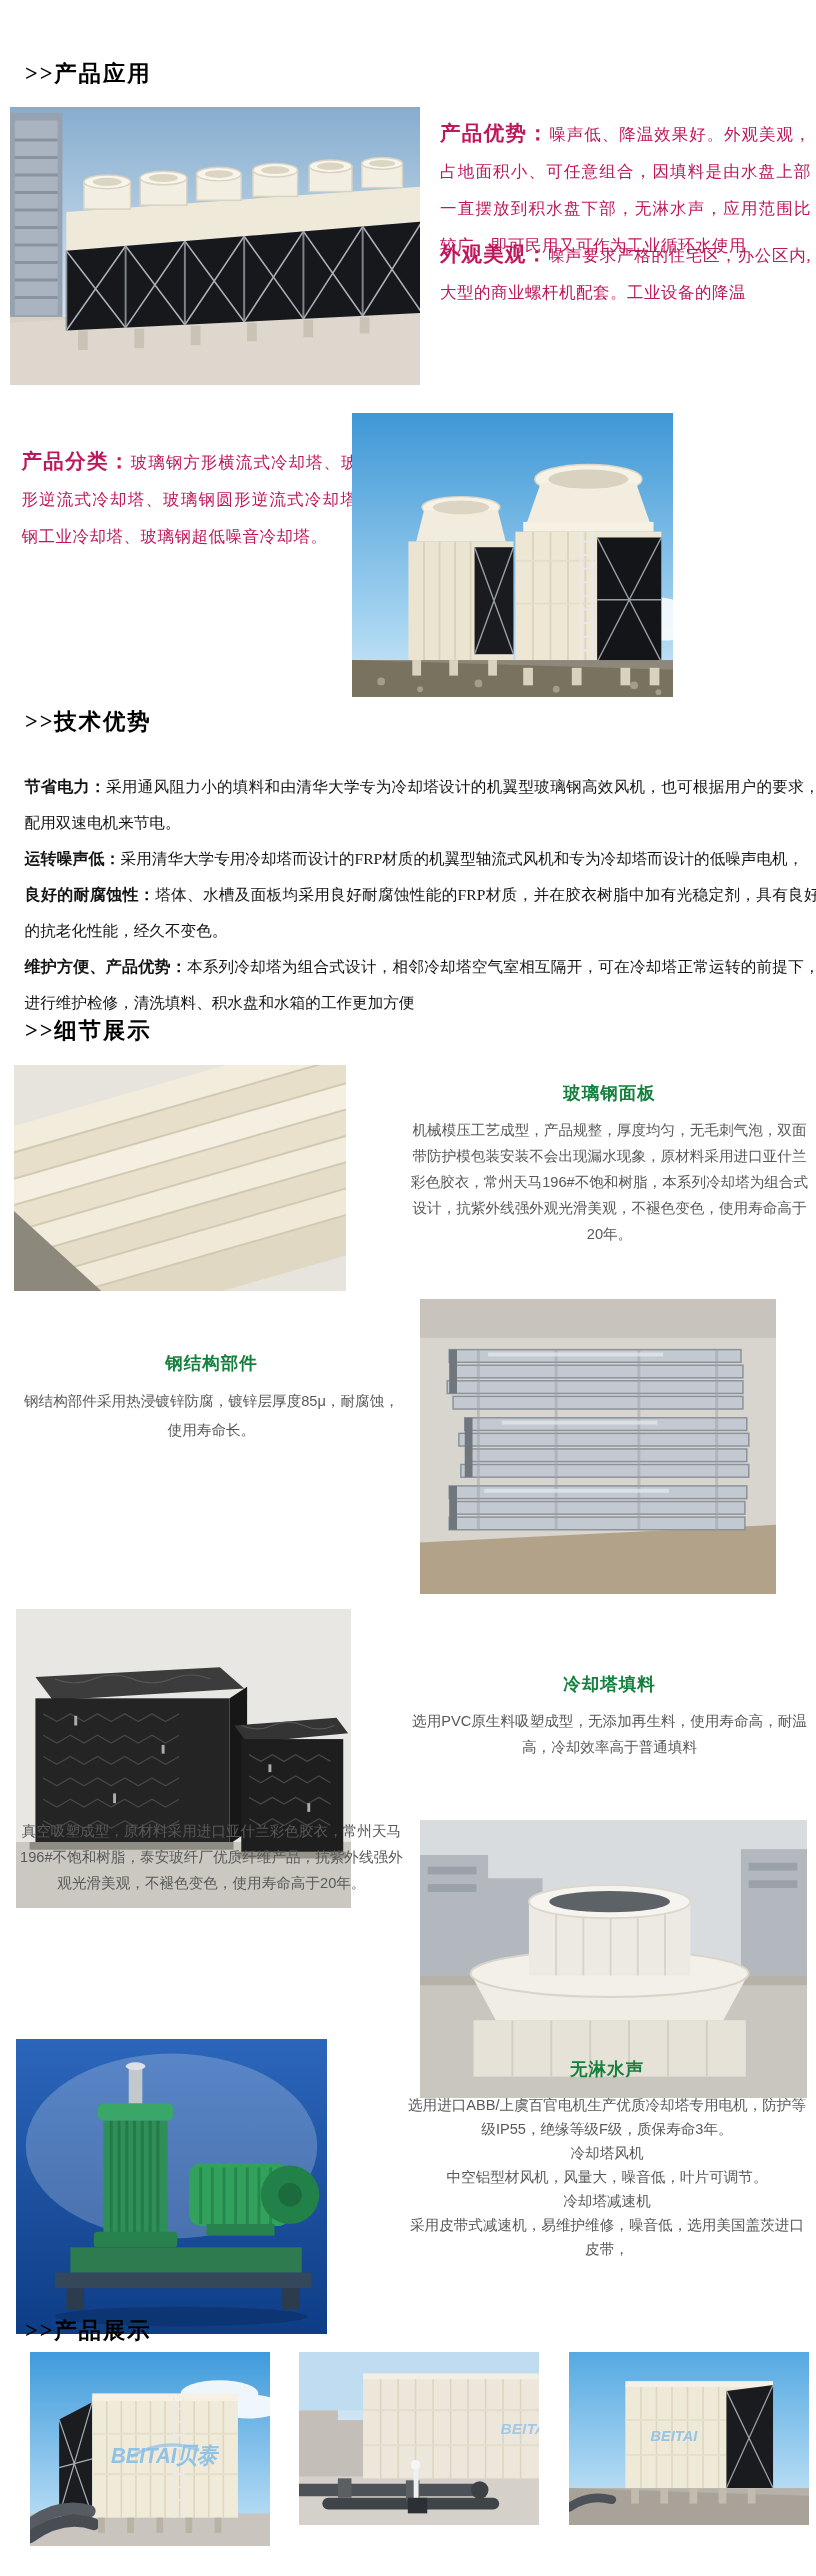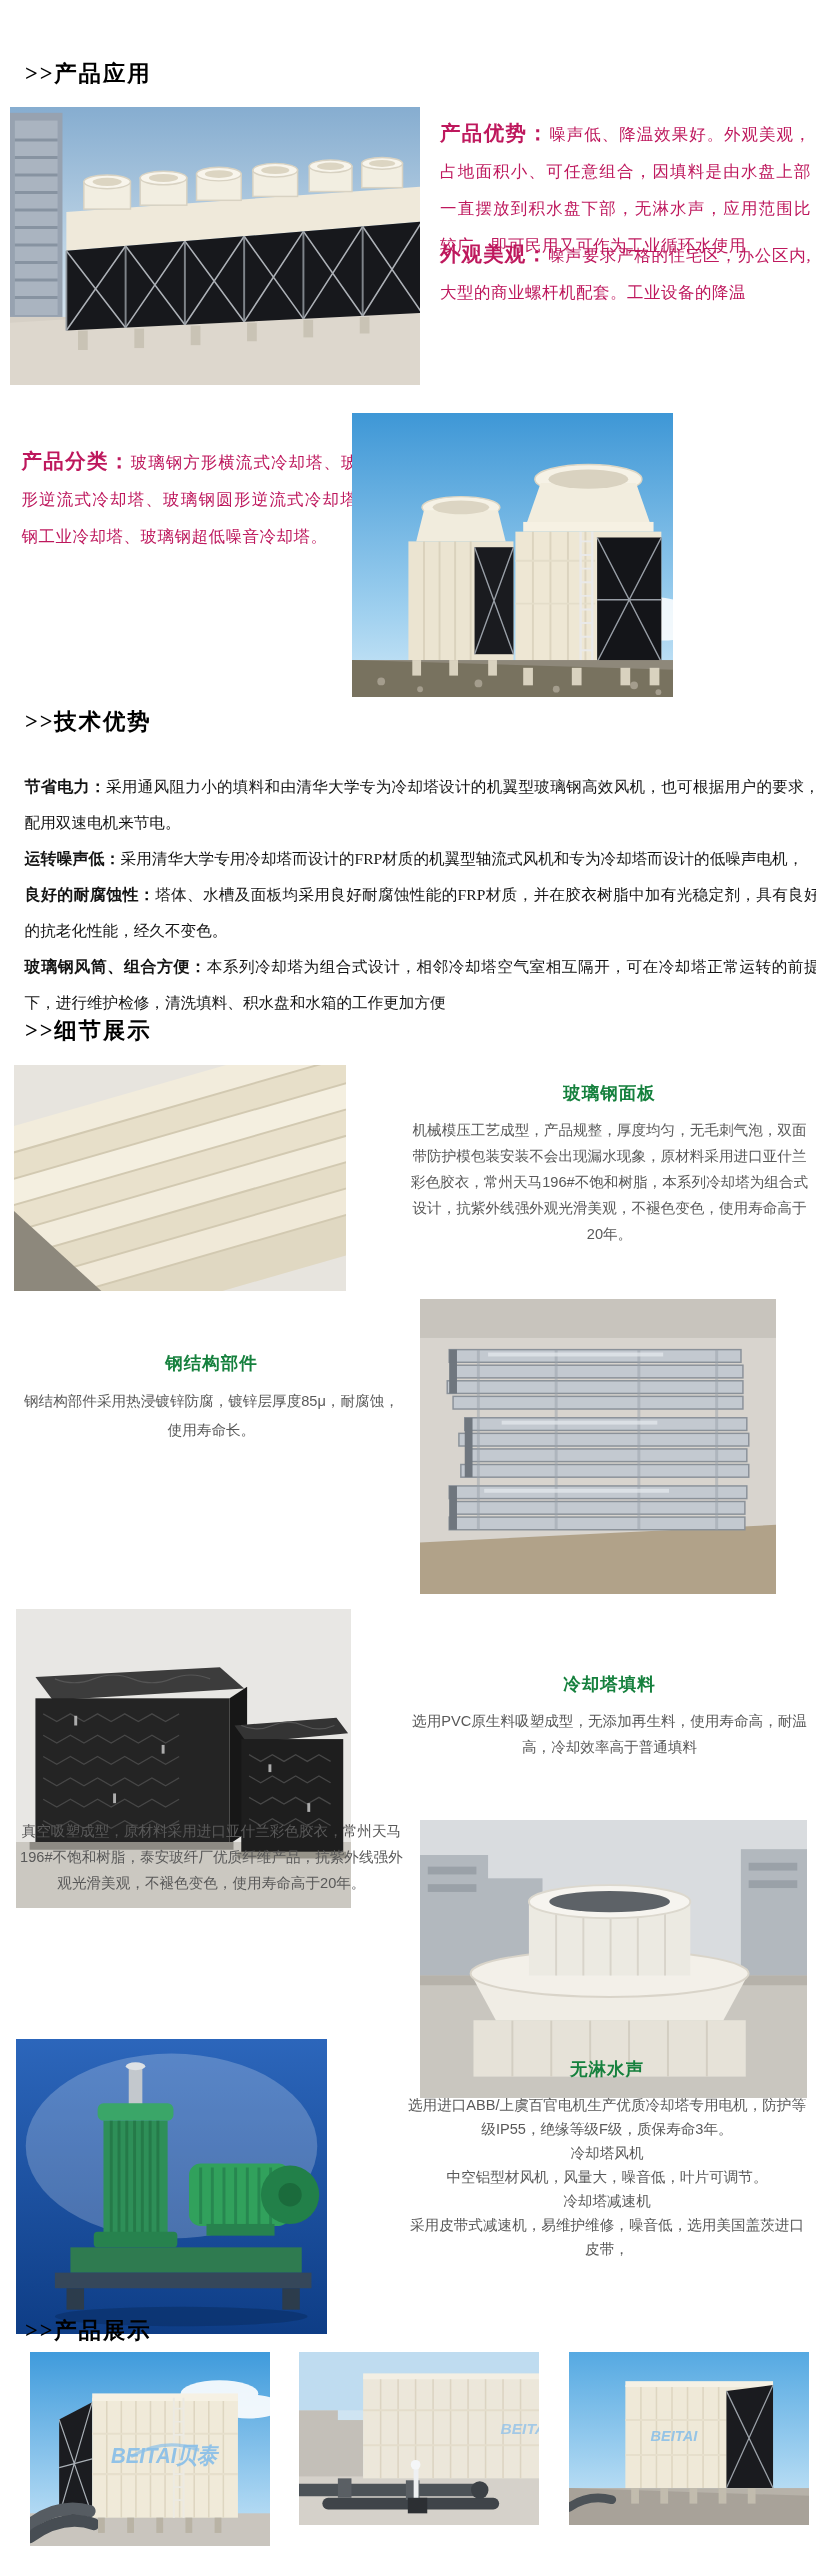--- a/index.html
+++ b/index.html
@@ -155,21 +155,21 @@
       </g>
     </svg>
   </div>
 
   <div class="h" style="left:25px;top:706px">&gt;&gt;技术优势</div>
 
   <div class="tech">
     <p><b>节省电力：</b><span>采用通风阻力小的填料和由清华大学专为冷却塔设计的机翼型玻璃钢高效风机，也可根据用户的要求，配用双速电机来节电。</span></p>
     <p><b>运转噪声低：</b><span>采用清华大学专用冷却塔而设计的FRP材质的机翼型轴流式风机和专为冷却塔而设计的低噪声电机，</span></p>
     <p><b>良好的耐腐蚀性：</b><span>塔体、水槽及面板均采用良好耐腐蚀性能的FRP材质，并在胶衣树脂中加有光稳定剂，具有良好的抗老化性能，经久不变色。</span></p>
-    <p><b>玻璃钢风筒、组合方便：</b><span>本系列冷却塔为组合式设计，相邻冷却塔空气室相互隔开，可在冷却塔正常运转的前提下，进行维护检修，清洗填料、积水盘和水箱的工作更加方便</span></p>
+    <p><b>维护方便、产品优势：</b><span>本系列冷却塔为组合式设计，相邻冷却塔空气室相互隔开，可在冷却塔正常运转的前提下，进行维护检修，清洗填料、积水盘和水箱的工作更加方便</span></p>
   </div>
 
   <div class="h" style="left:25px;top:1015px">&gt;&gt;细节展示</div>
 
   <div class="photo" style="left:13.6px;top:1065px;width:332px;height:226px">
     <svg viewBox="0 0 342 232" preserveAspectRatio="none">
       <rect width="342" height="232" fill="#e7e4de"></rect>
       <polygon points="342,0 342,120 240,0" fill="#d9d6cf"></polygon>
       <g transform="rotate(-16 170 120)">
         <rect x="-40" y="18" width="430" height="26" fill="#f2ecdc"></rect>

